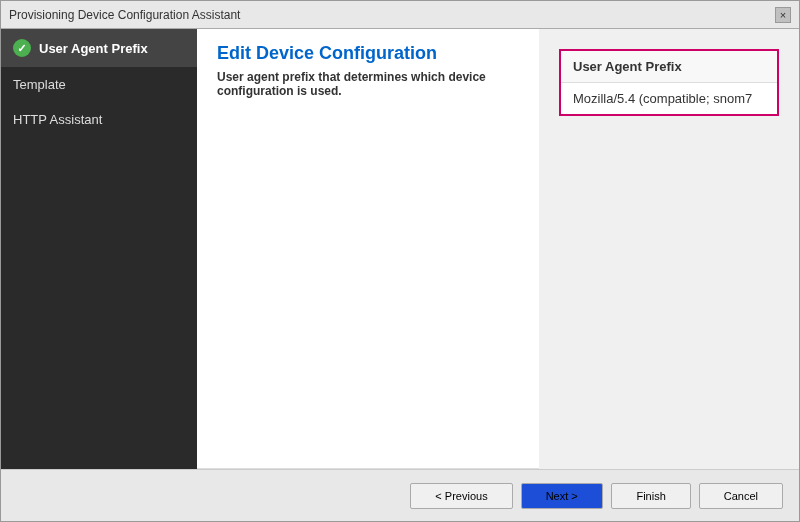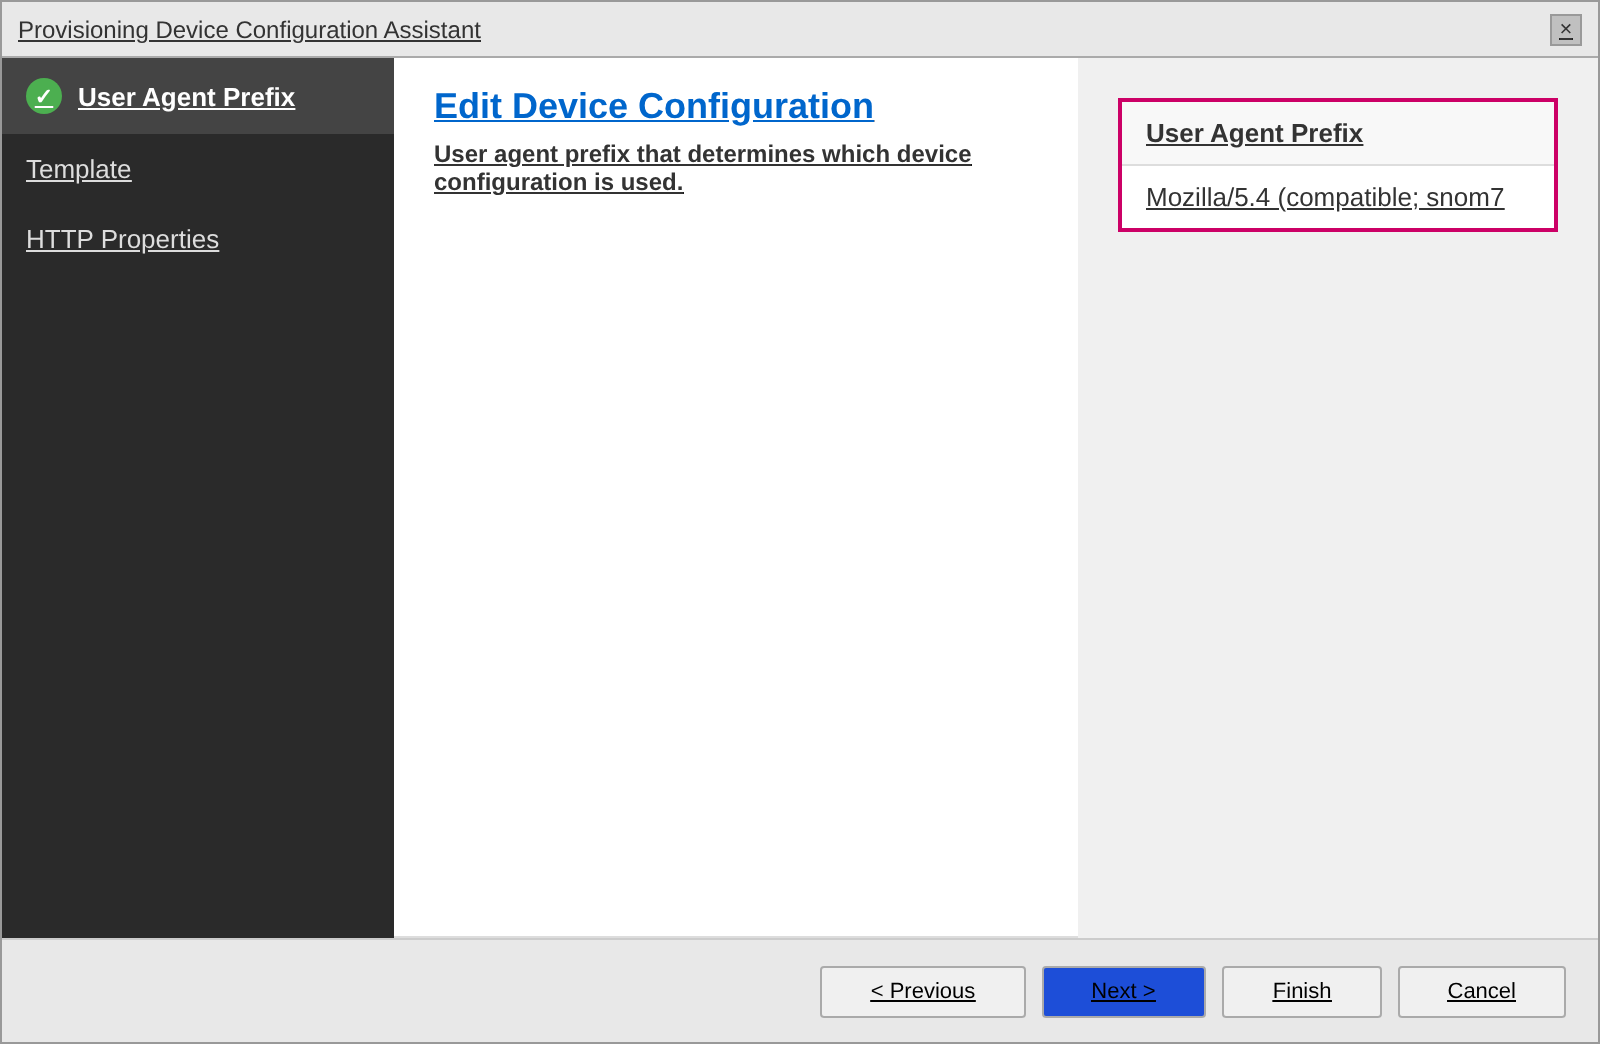--- a/index.html
+++ b/index.html
@@ -1,15 +1,15 @@
 <!DOCTYPE html>
 <html><head>
   <meta charset="utf-8">
   <style>
-    * { box-sizing: border-box; margin: 0; padding: 0; text-decoration: underline; }
+    * { box-sizing: border-box; margin: 0; padding: 0; }
     body {
       font-family: Arial, sans-serif;
       font-size: 13px;
       background: #f0f0f0;
       display: flex;
       align-items: center;
       justify-content: center;
       min-height: 100vh;
     }
     .window {
@@ -170,21 +170,21 @@
 
     <div class="sidebar">
       <div class="sidebar-item active">
         <div class="check-icon">✓</div>
         <span>User Agent Prefix</span>
       </div>
       <div class="sidebar-item">
         <span>Template</span>
       </div>
       <div class="sidebar-item">
-        <span>HTTP Properties</span>
+        <span>HTTP Assistant</span>
       </div>
     </div>
 
     <div class="main-panel">
       <div class="main-header">
         <div class="main-title">Edit Device Configuration</div>
         <div class="main-subtitle">User agent prefix that determines which device configuration is used.</div>
       </div>
       <div class="main-body">
         <div class="form-card">

